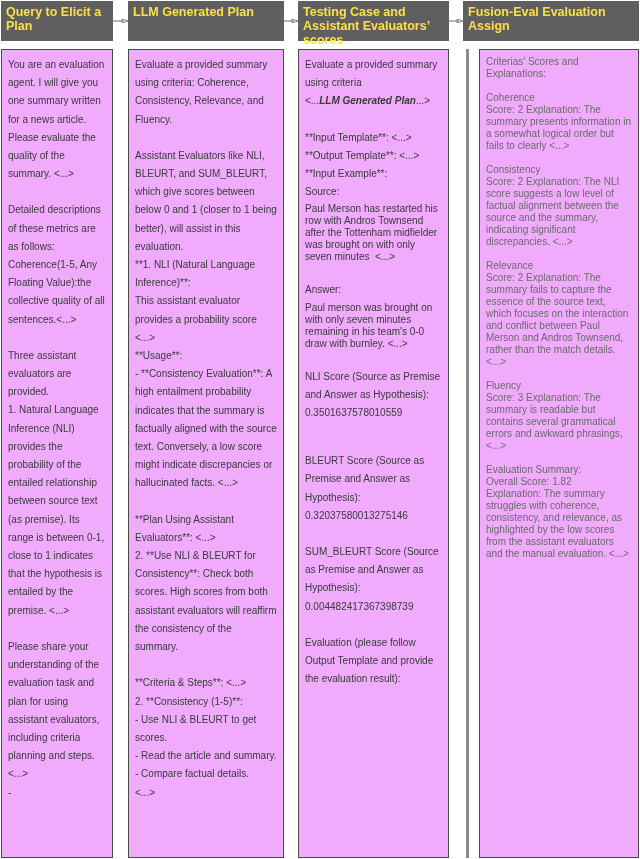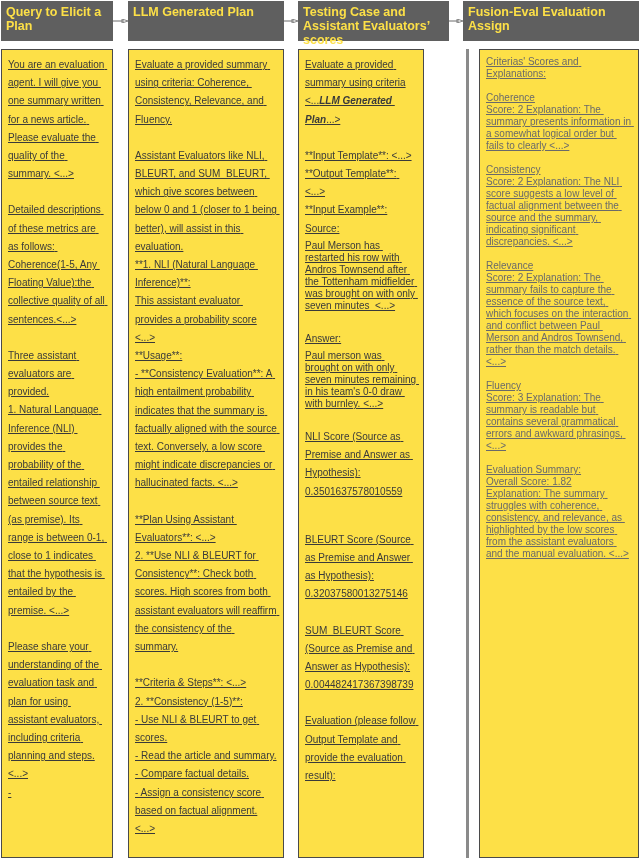--- a/index.html
+++ b/index.html
@@ -13,40 +13,40 @@
       padding: 4px 5px;
     }
     .arrow {
       position: absolute; top: 19px; height: 4px;
     }
     .arrow svg { display: block; }
 
     .panel {
       position: absolute; top: 49px; bottom: 1px;
       border: 1.5px solid #4a4a4a;
-      background: #fde047;
+      background: #f0abfc;
       padding: 6px 6px;
-      font-size: 10px; color: #3a3a3a; text-decoration: underline;
+      font-size: 10px; color: #3a3a3a;
     }
     .panel p { white-space: pre-wrap; }
     .ls { line-height: 18.2px; }
     .lt { line-height: 12px; }
 
     #h1 { left: 1px; width: 112px; }
     #h2 { left: 128px; width: 156px; }
     #h3 { left: 298px; width: 151px; }
     #h4 { left: 463px; width: 176px; }
 
     #a1 { left: 113px; width: 15px; }
     #a2 { left: 284px; width: 14px; }
     #a3 { left: 449px; width: 14px; }
 
     #p1 { left: 1px; width: 112px; }
     #p2 { left: 128px; width: 156px; }
-    #p3 { left: 298px; width: 126px; }
+    #p3 { left: 298px; width: 151px; }
     #p4 { left: 479px; width: 160px; color: #6a6a6a; }
 
     .divider-left {
       position: absolute; top: 49px; bottom: 1px; left: 466px; width: 3px; background: #8a8a8a;
     }
     .gap { height: 18px; }
     .gap-s { height: 12px; }
     .bi { font-weight: bold; font-style: italic; }
   </style>
 </head>
@@ -99,21 +99,20 @@
 - **Consistency Evaluation**: A high entailment probability indicates that the summary is factually aligned with the source text. Conversely, a low score might indicate discrepancies or hallucinated facts. &lt;...&gt;</p>
   <div class="gap"></div>
   <p>**Plan Using Assistant Evaluators**: &lt;...&gt;
 2. **Use NLI &amp; BLEURT for Consistency**: Check both scores. High scores from both assistant evaluators will reaffirm the consistency of the summary.</p>
   <div class="gap"></div>
   <p>**Criteria &amp; Steps**: &lt;...&gt;</p>
   <p>2. **Consistency (1-5)**:</p>
   <p class="step">- Use NLI &amp; BLEURT to get scores.</p>
   <p class="step">- Read the article and summary.</p>
   <p class="step">- Compare factual details.</p>
-  <p class="step">- Assign a consistency score based on factual alignment.</p>
   <p>&lt;...&gt;</p>
 </div>
 
 <div class="panel ls" id="p3">
   <p>Evaluate a provided summary using criteria</p>
   <p><span>&lt;...</span><span class="bi">LLM Generated Plan</span><span>...&gt;</span></p>
   <div class="gap"></div>
   <p>**Input Template**: &lt;...&gt;</p>
   <p>**Output Template**: &lt;...&gt;</p>
   <p>**Input Example**:</p>

